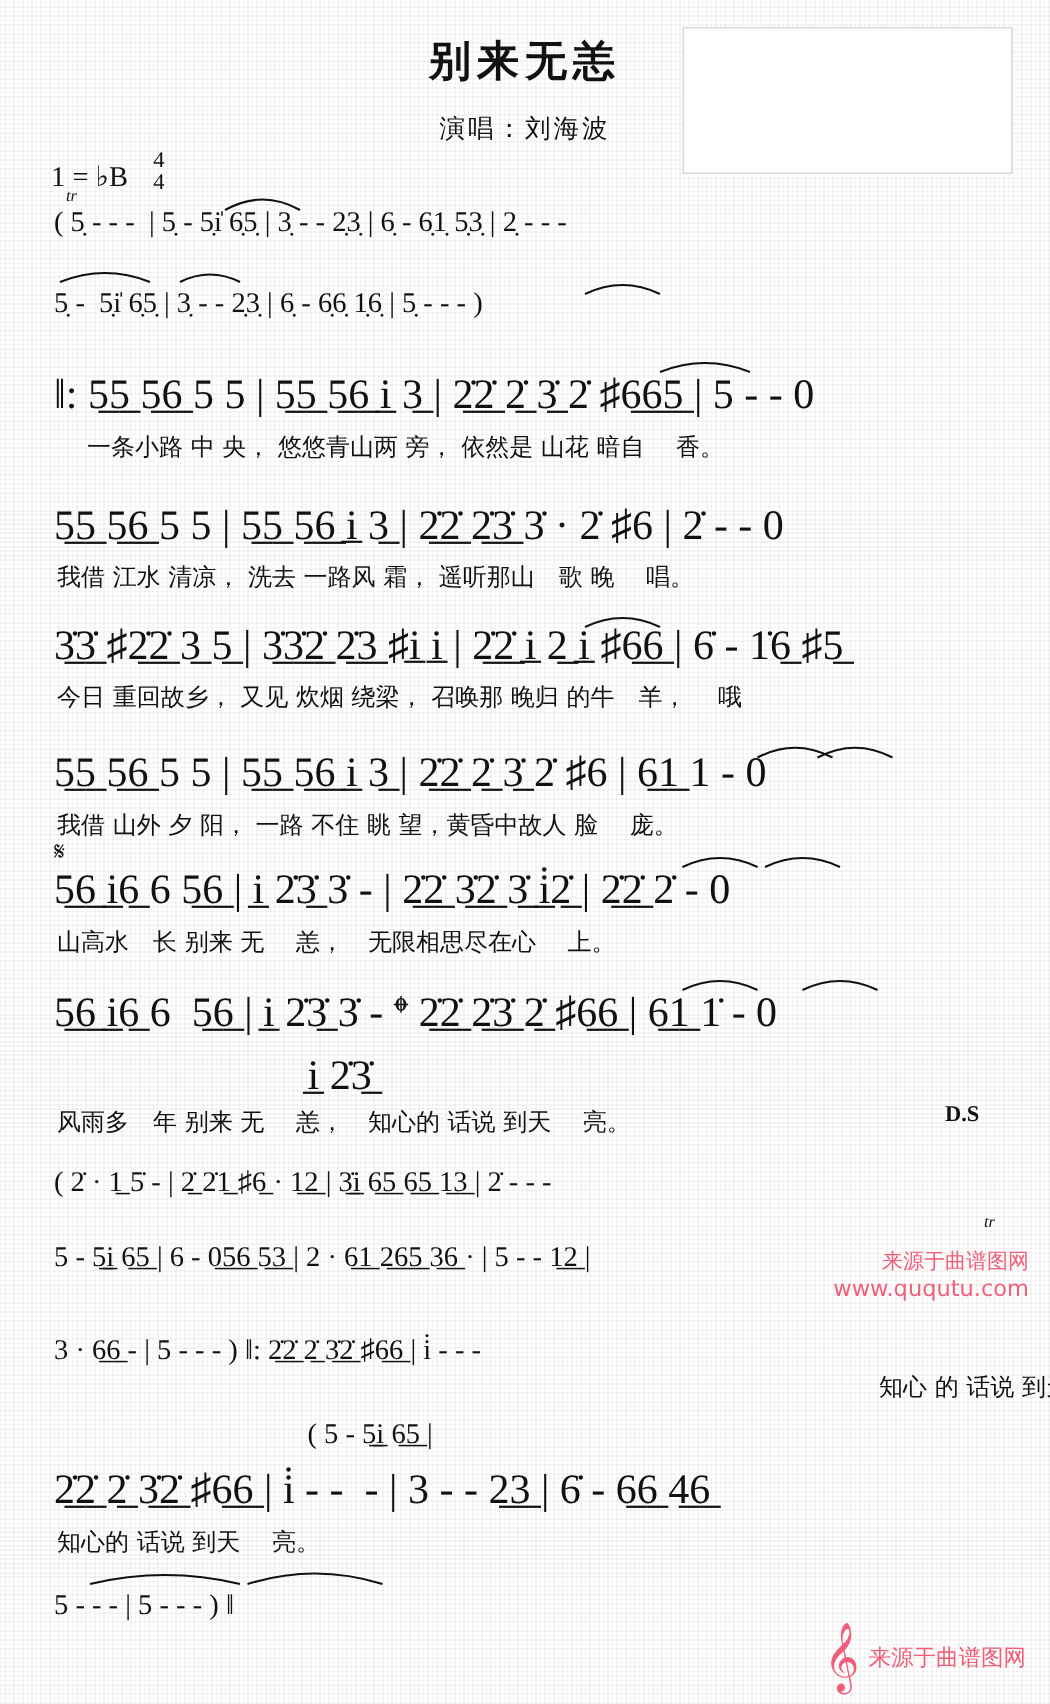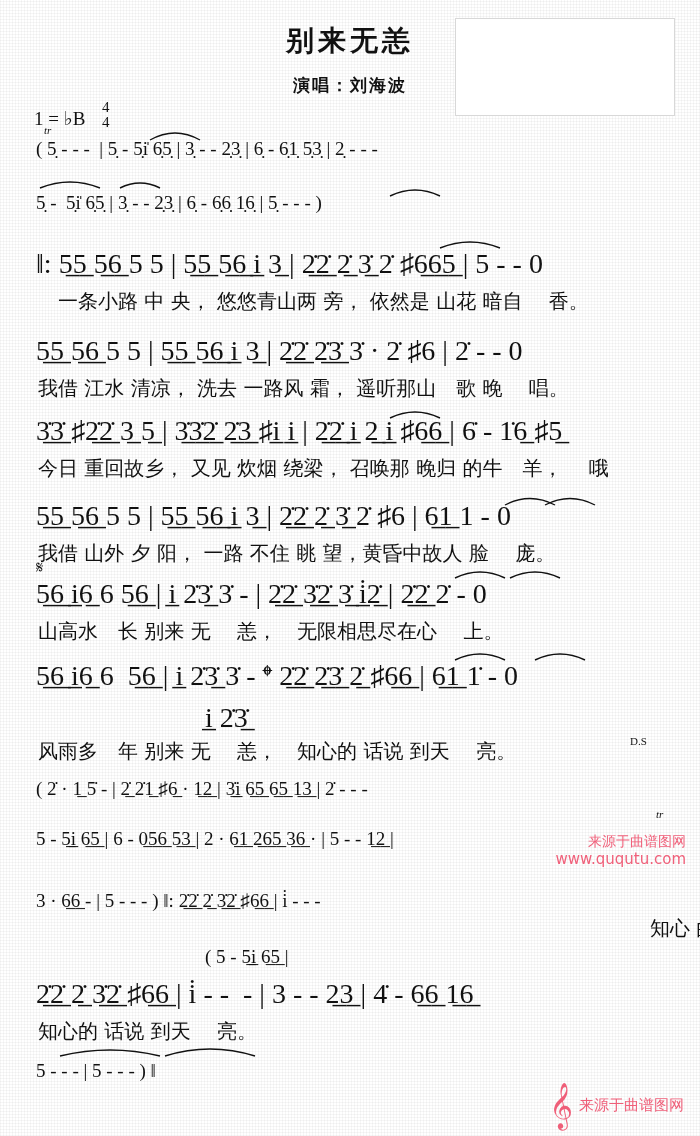--- a/index.html
+++ b/index.html
@@ -24,21 +24,21 @@
   .title{
     position:absolute;top:22px;left:0;width:700px;
     text-align:center;
     font-size:28px;font-weight:bold;
     letter-spacing:4px;
     font-family:"DejaVu Sans", sans-serif;
   }
   .singer{
     position:absolute;top:74px;left:0;width:700px;
     text-align:center;
-    font-size:17px;font-weight:bold;
+    font-size:17px;font-weight:normal;
     letter-spacing:2px;
     font-family:"DejaVu Sans", sans-serif;
   }
   .whitebox{
     position:absolute;top:18px;left:455px;width:218px;height:96px;
     background:#fff;border:1px solid #d8d8d8;
   }
 
   .keysig{
     position:absolute;top:100px;left:34px;
@@ -56,27 +56,27 @@
     position:absolute;
     left:36px;width:640px;
     font-size:28px;
     letter-spacing:0px;
     white-space:pre;
     font-family:"Liberation Serif", serif;
   }
   .lyric{
     position:absolute;
     left:36px;width:640px;
-    font-size:20px;
+    font-size:16px;
     white-space:pre;
     font-family:"DejaVu Sans", sans-serif;
   }
   .small{font-size:19px;}
   .ds{
-    position:absolute;font-size:11px;font-weight:normal;
+    position:absolute;font-size:15px;font-weight:bold;
     font-family:"Liberation Serif", serif;
   }
   .segno{position:absolute;font-size:17px;}
 
   .wm{
     position:absolute;right:14px;top:832px;
     text-align:right;
     color:#f0607a;
     font-size:15px;
     font-family:"DejaVu Sans", sans-serif;
@@ -140,21 +140,21 @@
   <div class="lyric" style="top:738px;left:38px;">风雨多　年 别来 无　 恙，　知心的 话说 到天　 亮。</div>
   <div class="ds" style="top:735px;left:630px;">D.S</div>
 
   <div class="line small" style="top:778px;">( 2̇ · 1̲ 5̇ - | 2̲̇ 2̇1̲ ♯6̲ · 1̲2̲ | 3̲̇i̲ 6̲5̲ 6̲5̲ 1̲3̲ | 2̇ - - -</div>
   <div class="line small" style="top:828px;">5 - 5̲i̲ 6̲5̲ | 6 - 0̲5̲6̲ 5̲3̲ | 2 · 6̲1̲ 2̲6̲5̲ 3̲6̲ · | 5 - - 1̲2̲ |</div>
   <div class="line small" style="top:878px;margin-top:12px;">3 · 6̲6̲ - | 5 - - - ) ‖: 2̲̇2̲̇ 2̲̇ 3̲̇2̲̇ ♯6̲6̲ | i̇ - - -</div>
   <div class="lyric" style="top:915px;left:330px;">　　　　　　　　　　　　　　　　知心 的 话说 到天　 亮。</div>
 
   <div class="line small" style="top:946px;left:205px;width:220px;">( 5 - 5̲i̲ 6̲5̲ |</div>
 
-  <div class="line" style="top:978px;">2̲̇2̲̇ 2̲̇ 3̲̇2̲̇ ♯6̲6̲ | i̇ - -  - | 3 - - 2̲3̲ | 4̇ - 6̲6̲ 1̲6̲</div>
+  <div class="line" style="top:978px;">2̲̇2̲̇ 2̲̇ 3̲̇2̲̇ ♯6̲6̲ | i̇ - -  - | 3 - - 2̲3̲ | 6̇ - 6̲6̲ 4̲6̲</div>
   <div class="lyric" style="top:1018px;left:38px;">知心的 话说 到天　 亮。</div>
 
   <div class="line small" style="top:1060px;">5 - - - | 5 - - - ) ‖</div>
 
   <svg class="arcs" viewBox="0 0 700 1136">
     <g fill="none" stroke="#111" stroke-width="1.4">
       <path d="M150 140 Q175 126 200 140"></path>
       <path d="M40 188 Q70 176 100 188"></path>
       <path d="M390 196 Q415 184 440 196"></path>
       <path d="M440 248 Q470 236 500 248"></path>

